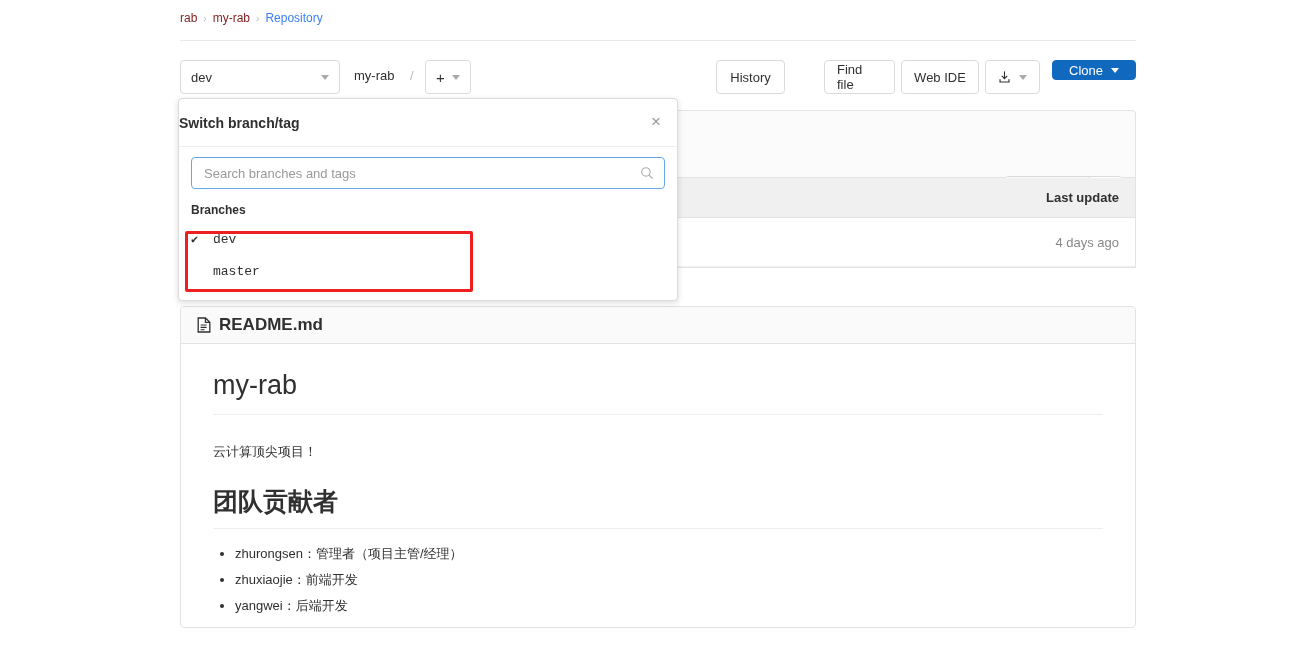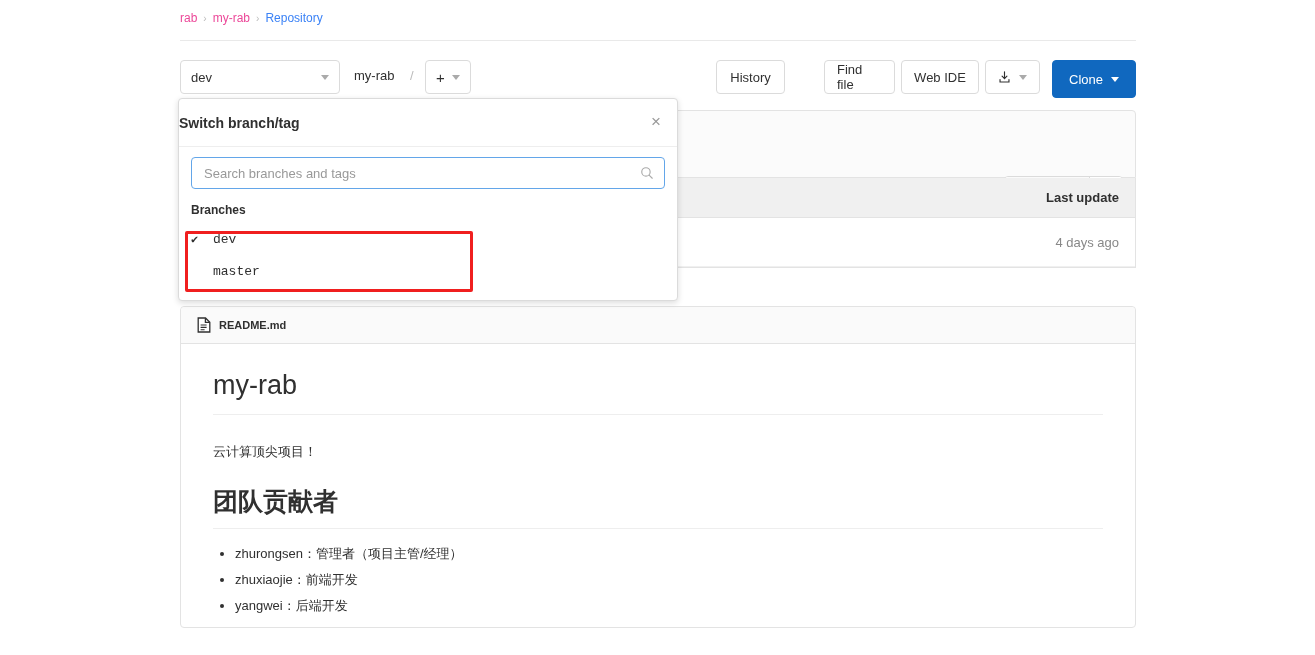--- a/index.html
+++ b/index.html
@@ -11,21 +11,21 @@
     color: #303030;
     overflow: hidden;
   }
   .page { position: relative; width: 1315px; height: 655px; background:#fff; }
 
   
   .breadcrumb {
     position: absolute; left: 180px; top: 11px;
     font-size: 12px; color: #666; display: flex; align-items: center; gap: 6px;
   }
-  .breadcrumb .crumb { color: #ec4899; }
+  .breadcrumb .crumb { color: #7f1d1d; }
   .breadcrumb .crumb.current { color: #3b82f6; font-weight: 400; }
   .breadcrumb .sep { color: #bbb; font-size: 10px; }
   .breadcrumb-rule {
     position: absolute; left: 180px; top: 40px; width: 956px; height: 1px; background: #e9e9e9;
   }
 
   
   .toolbar { position: absolute; left: 180px; top: 60px; width: 956px; height: 34px; }
 
   .branch-select {
@@ -62,21 +62,21 @@
   .tbtn-history { left: 536px; width: 69px; }
   .tbtn-findfile { left: 644px; width: 71px; }
   .tbtn-webide { left: 721px; width: 78px; }
   .dl-btn {
     position: absolute; left: 805px; top: 0; width: 55px; height: 34px;
     border: 1px solid #dbdbdb; border-radius: 4px; background: #fff;
     display: flex; align-items: center; justify-content: center; gap: 8px;
   }
   .dl-icon { width: 13px; height: 13px; display:block; }
   .clone-btn {
-    position: absolute; left: 872px; top: 0; width: 84px; height: 38px;
+    position: absolute; left: 872px; top: 0; width: 84px; height: 20px;
     background: #1068bf; border: 1px solid #1068bf; border-radius: 4px;
     color: #fff; font-size: 13px;
     display: flex; align-items: center; justify-content: center; gap: 8px;
   }
 
   
   .commit-panel {
     position: absolute; left: 180px; top: 110px; width: 956px; height: 68px;
     background: #fbfbfb; border: 1px solid #e3e3e3; border-radius: 4px 4px 0 0;
   }
@@ -118,21 +118,21 @@
   
   .readme-card {
     position: absolute; left: 180px; top: 306px; width: 956px; height: 322px;
     border: 1px solid #e3e3e3; border-radius: 4px; background: #fff;
   }
   .readme-head {
     height: 37px; background: #fafafa; border-bottom: 1px solid #e3e3e3;
     border-radius: 4px 4px 0 0;
     display: flex; align-items: center; padding: 0 16px; gap: 8px;
   }
-  .readme-name { font-size: 11px; font-weight: 700; color: #303030; }
+  .readme-name { font-size: 17px; font-weight: 700; color: #303030; }
   .readme-body { padding: 26px 32px 0 32px; }
   .md-h1 {
     font-size: 27px; font-weight: 400; color: #303030; margin: 0;
     padding-bottom: 13px; border-bottom: 1px solid #eee;
   }
   .md-p { font-size: 13px; color: #303030; margin: 28px 0 0 0; }
   .md-h2 {
     font-size: 25px; font-weight: 700; color: #303030; margin: 24px 0 0 0;
     padding-bottom: 10px; border-bottom: 1px solid #eee;
   }

